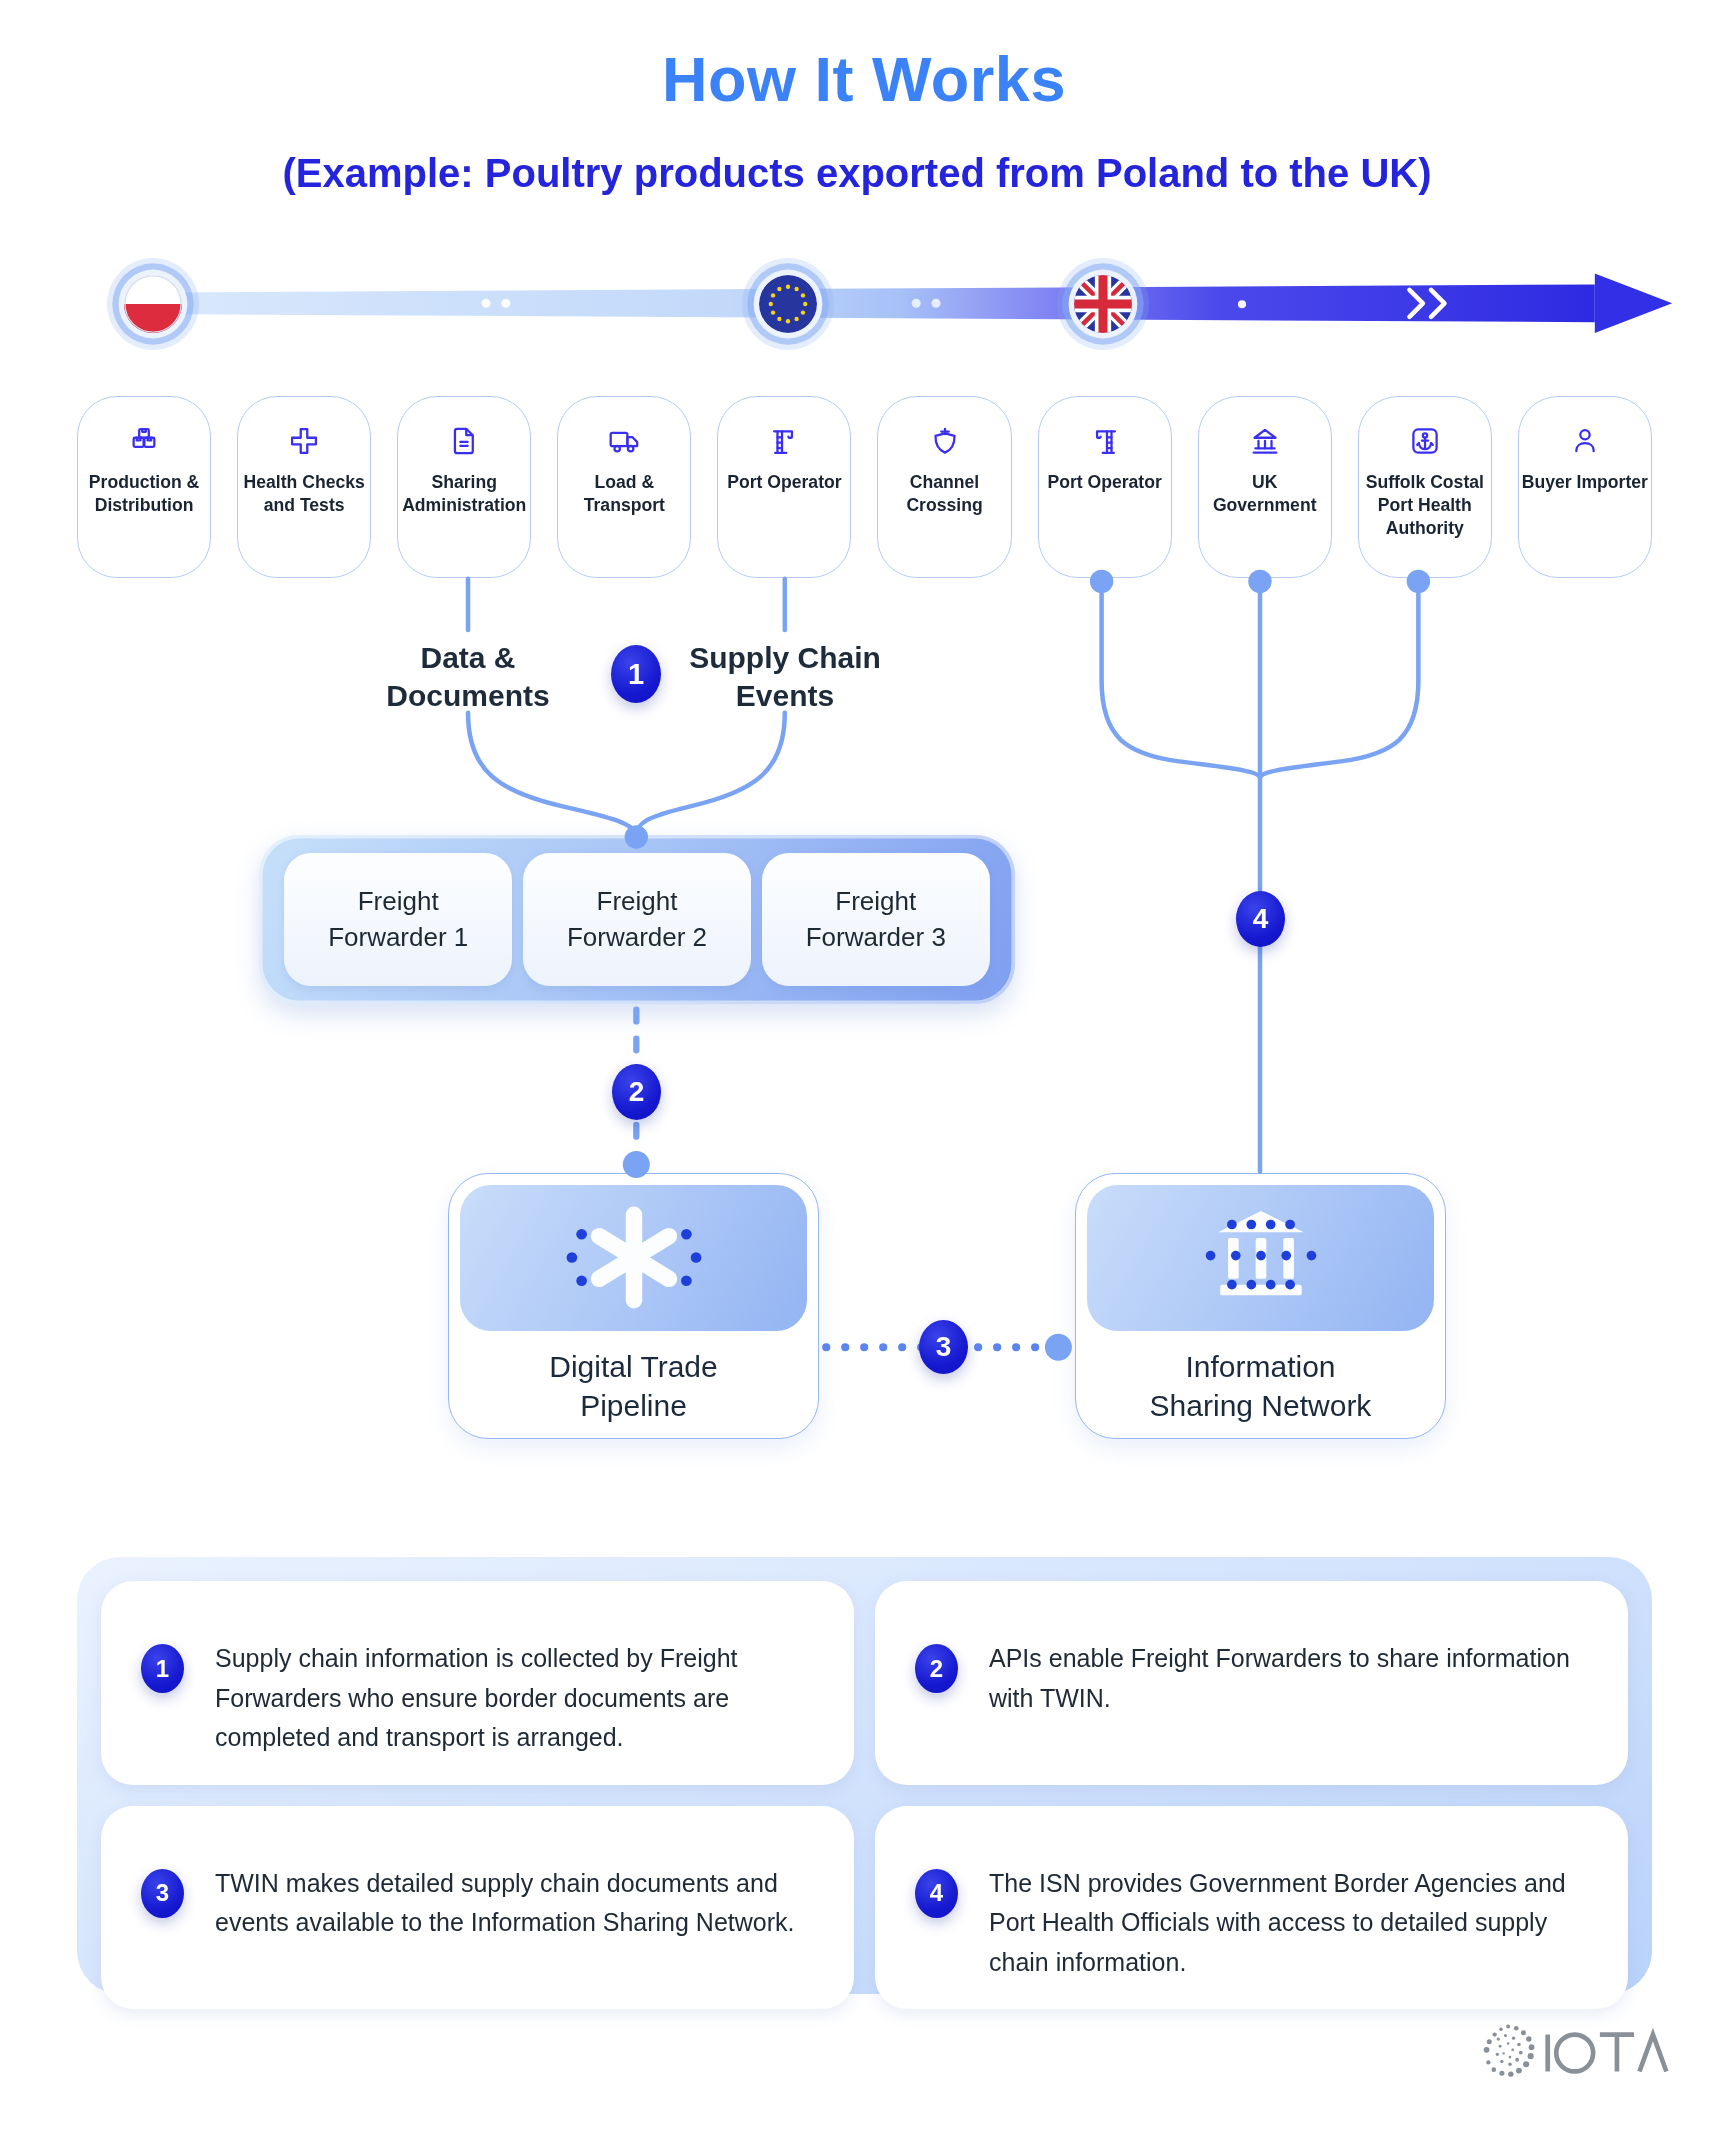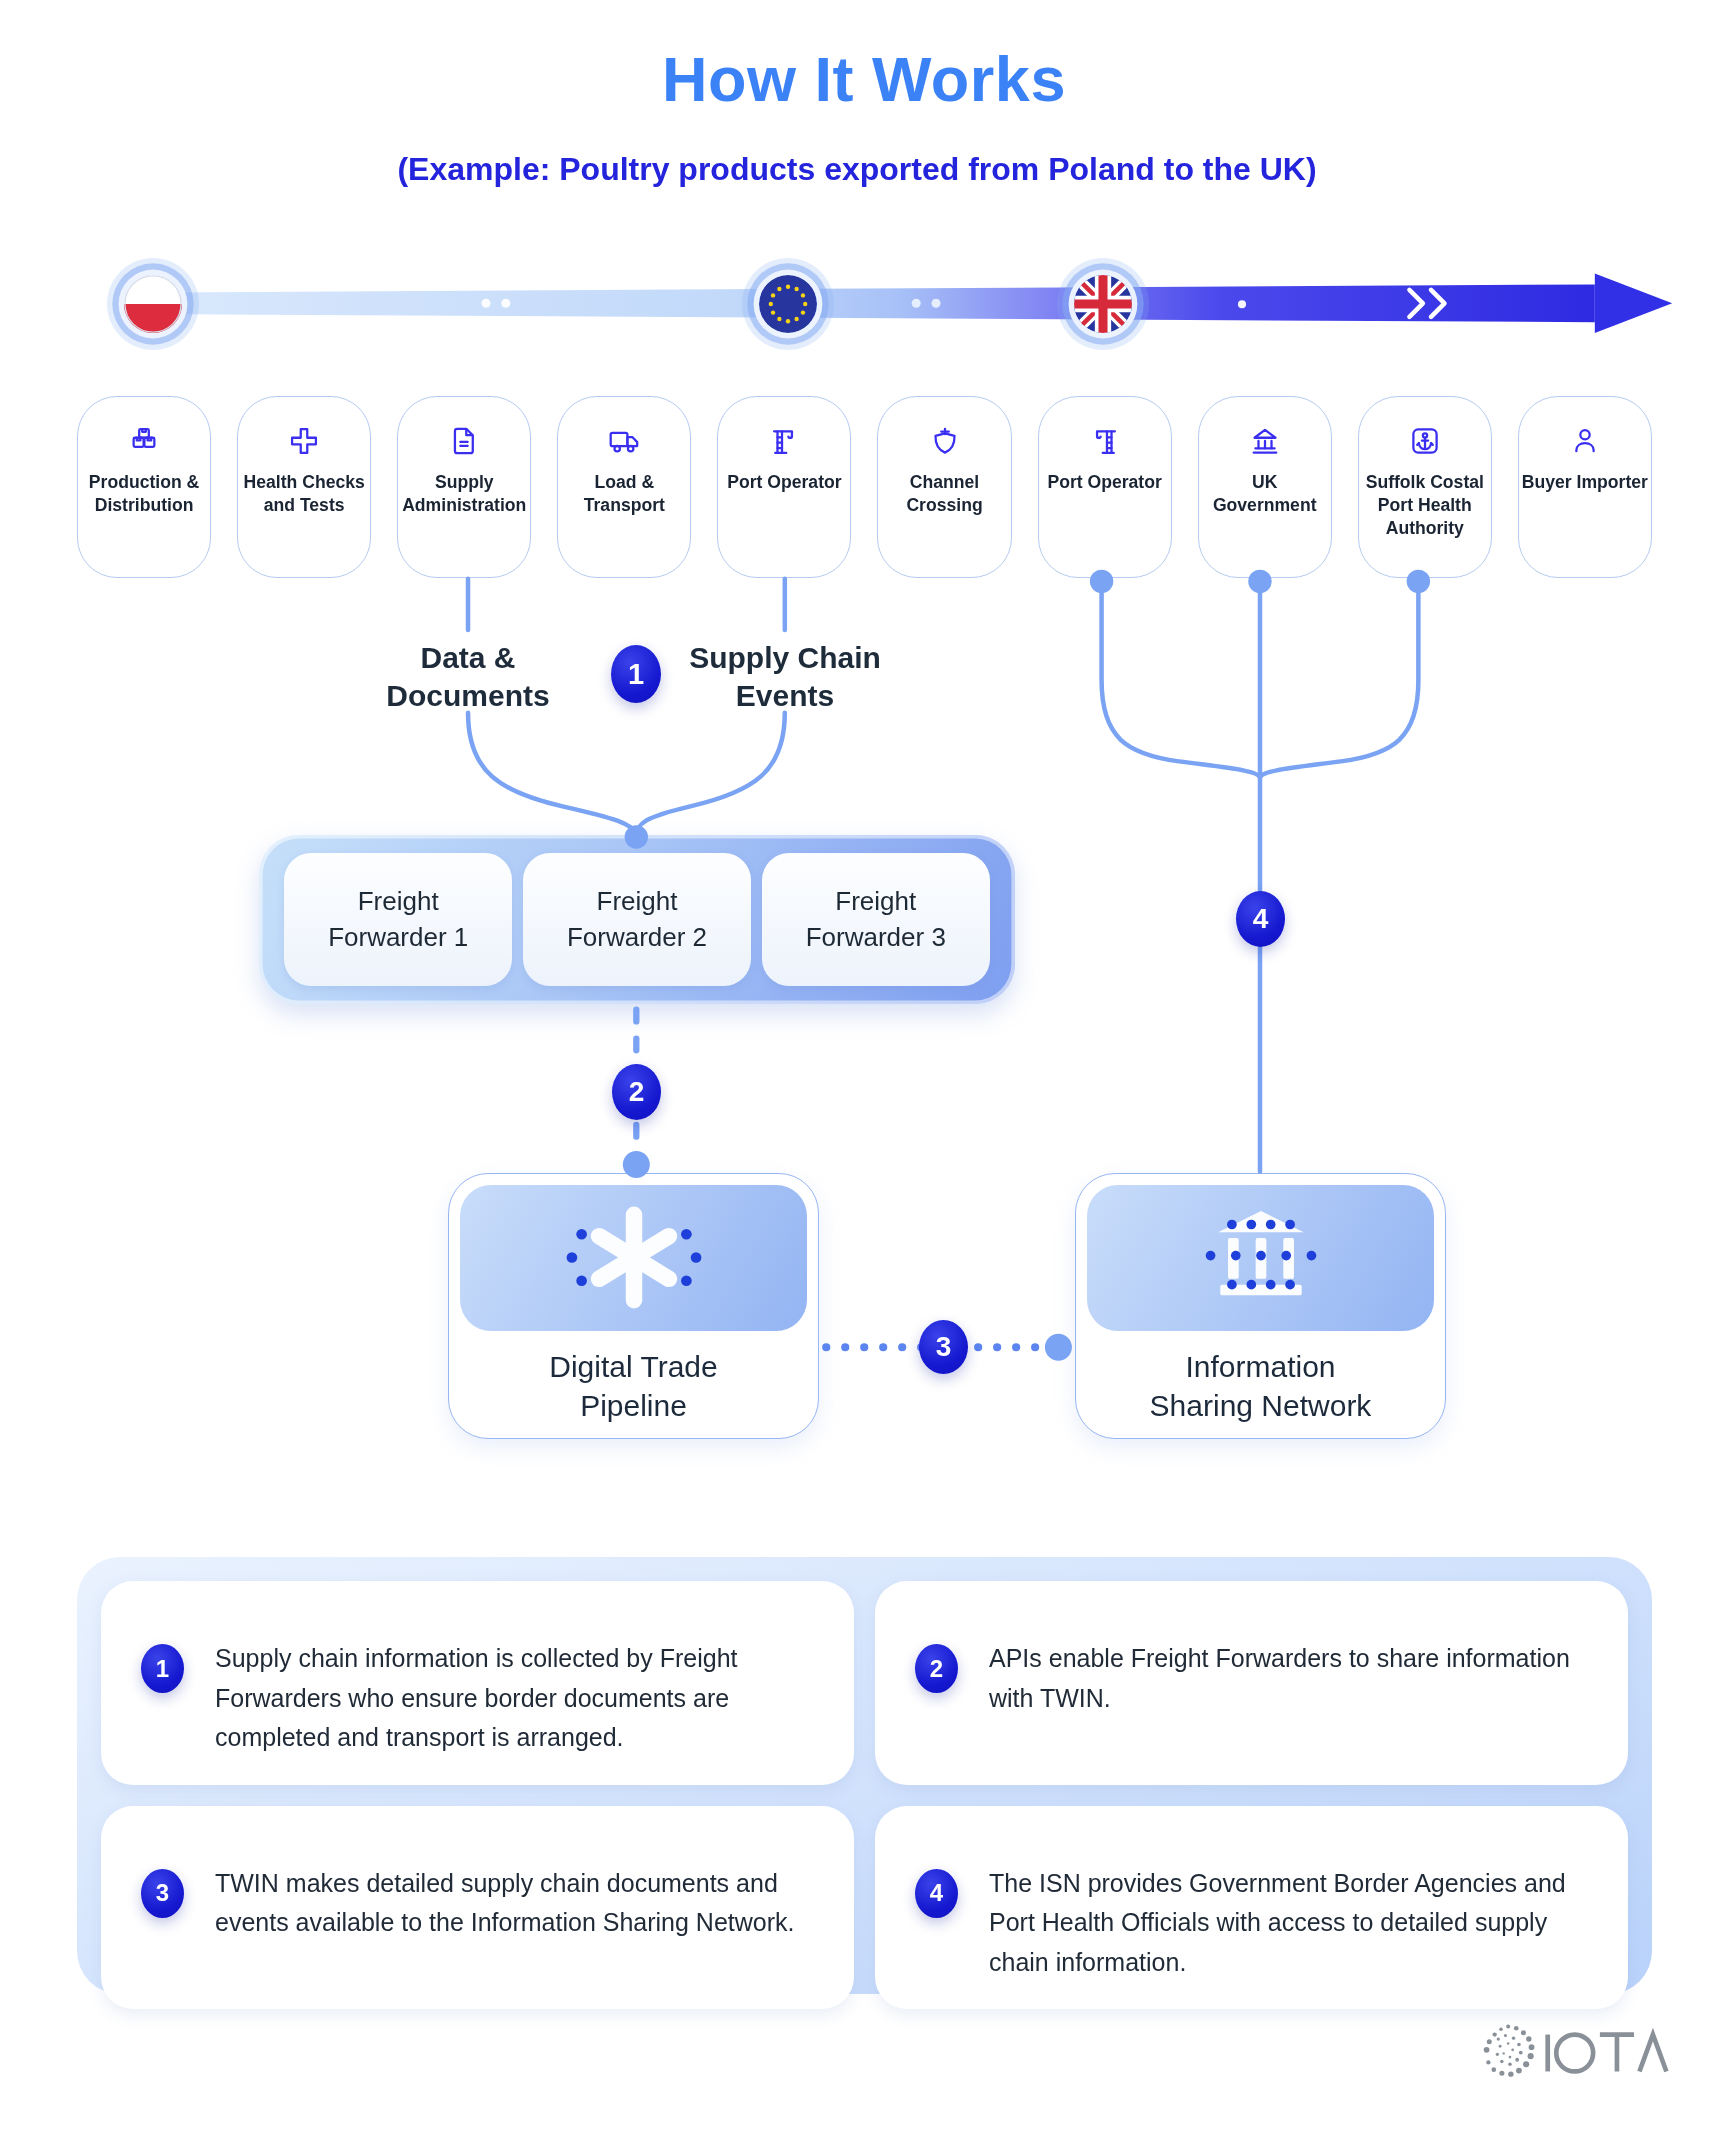--- a/index.html
+++ b/index.html
@@ -1,21 +1,21 @@
 <!DOCTYPE html>
 <html style="font-size:14.4px"><head>
 <meta charset="utf-8">
 <style>
   html,body{margin:0;padding:0;background:#ffffff;}
   body{width:1728px;height:2132px;position:relative;overflow:hidden;
        font-family:"Liberation Sans","DejaVu Sans",sans-serif;color:#1c2738;}
   .abs{position:absolute;}
   
   .title{top:43px;left:0;width:1728px;text-align:center;font-size:63px;font-weight:700;color:#3b82f6;letter-spacing:0.5px;}
-  .subtitle{top:151px;left:0;width:1714px;text-align:center;font-size:32px;font-weight:600;color:#2424dd;}
+  .subtitle{top:151px;left:0;width:1714px;text-align:center;font-size:40px;font-weight:600;color:#2424dd;}
   
   .timeline-svg{top:243px;left:0;}
   .flag{width:58px;height:58px;border-radius:50%;overflow:hidden;z-index:4;
         box-shadow:0 0 0 5.4px rgba(240,246,254,.95),0 0 0 11.7px rgba(134,171,243,.55),0 0 0 17px rgba(134,171,243,.22);}
   .flag svg{display:block;}
   
   .stake-row{top:396px;left:77px;width:1575px;display:flex;gap:26px;z-index:2;}
   .stake-card{width:149px;height:182px;background:#fff;border:1.4px solid #b7cbf2;border-radius:40px;
               box-sizing:border-box;display:flex;flex-direction:column;align-items:center;padding-top:27px;}
   .stake-card .icon{width:34px;height:34px;}
@@ -142,21 +142,21 @@
         <path d="M9.7,3.6 h4.6 v6.1 h6.1 v4.6 h-6.1 v6.1 H9.7 v-6.1 H3.6 V9.7 h6.1 z"></path>
       </svg>
     <div class="lbl">Health Checks and Tests</div>
   </div>
   <div class="stake-card">
     <svg class="icon" viewBox="0 0 24 24" fill="none" stroke="#3a2ff0" stroke-width="1.6" stroke-linecap="round" stroke-linejoin="round">
         <path d="M7.2,3.5 h6.6 l4.4,4.4 V19 a1.6,1.6 0 0 1 -1.6,1.6 H7.2 A1.6,1.6 0 0 1 5.6,19 V5.1 a1.6,1.6 0 0 1 1.6,-1.6 z"></path>
         <path d="M13.6,3.7 v4.2 h4.2"></path>
         <path d="M9.4,12.6 h5.2 M9.4,15.4 h5.2"></path>
       </svg>
-    <div class="lbl">Supply Administration</div>
+    <div class="lbl">Sharing Administration</div>
   </div>
   <div class="stake-card">
     <svg class="icon" viewBox="0 0 24 24" fill="none" stroke="#3a2ff0" stroke-width="1.6" stroke-linecap="round" stroke-linejoin="round">
         <rect x="2.6" y="6.2" width="11.8" height="9.4" rx="1.2"></rect>
         <path d="M14.4,9.3 h3.6 l3.3,3.5 v2.8 h-6.9 z"></path>
         <circle cx="7.2" cy="17.4" r="1.9"></circle>
         <circle cx="16.7" cy="17.4" r="1.9"></circle>
       </svg>
     <div class="lbl">Load &amp; Transport</div>
   </div>

